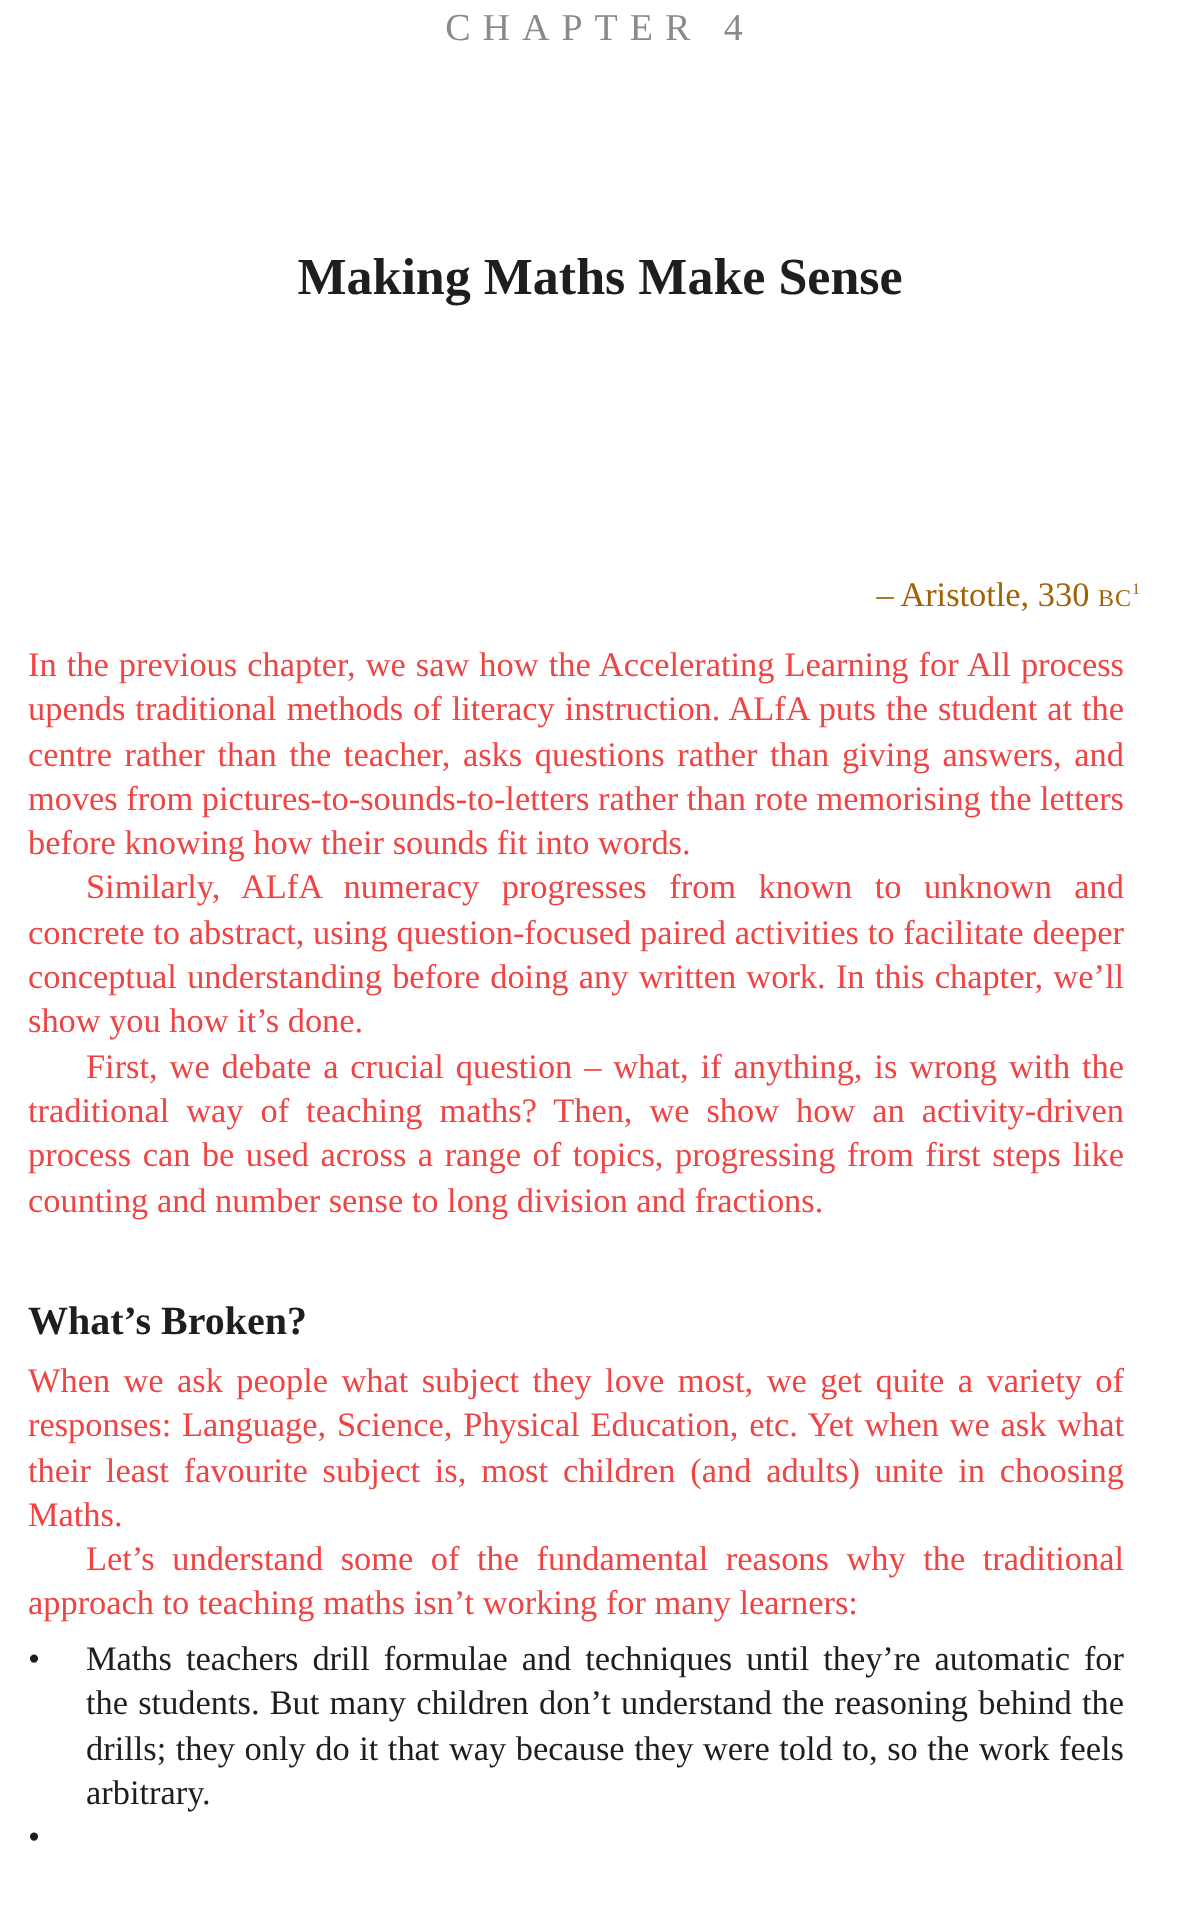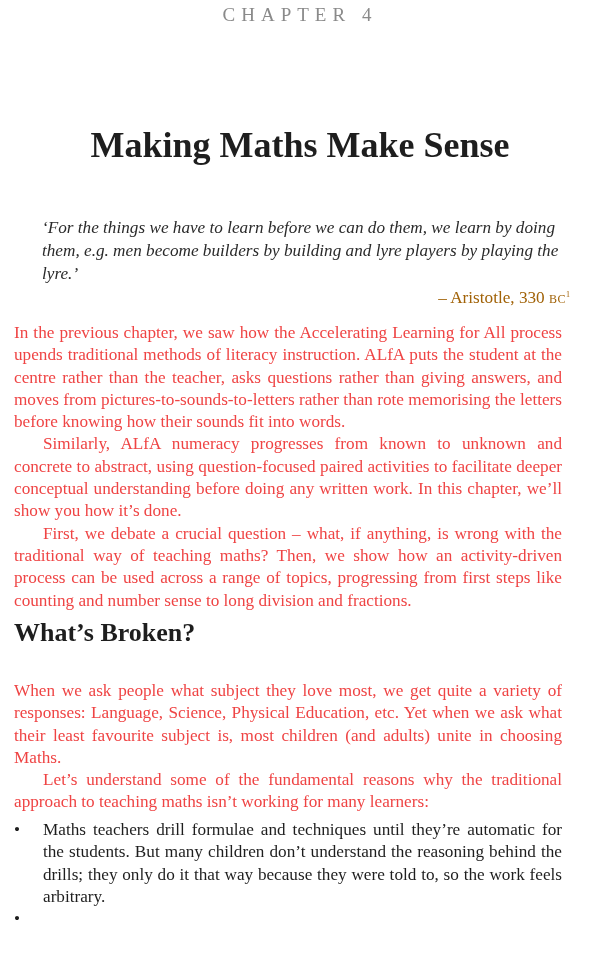--- a/index.html
+++ b/index.html
@@ -2,47 +2,46 @@
 <html><head>
 <meta charset="utf-8">
 <style>
   html, body { margin: 0; padding: 0; background: #ffffff; }
   body { width: 600px; height: 957px; overflow: hidden; position: relative;
          font-family: "Liberation Serif", "DejaVu Serif", serif; color: #1a1a1a; }
   .page { position: absolute; left: 0; top: 0; width: 600px; height: 957px; }
   .chapter-label { position: absolute; top: 4px; left: 0; width: 600px; text-align: center;
          font-size: 19px; letter-spacing: 6px; color: #8a8a8a; }
   .chapter-title { position: absolute; top: 124px; left: 0; width: 600px; text-align: center;
-         font-size: 36px; font-weight: bold; color: #1e1e1e; }
+         font-size: 26px; font-weight: bold; color: #1e1e1e; }
   .epigraph { position: absolute; left: 42px; top: 216px; width: 524px;
          font-style: italic; font-size: 17.2px; line-height: 23px; color: #2a2a2a; }
   .attribution { position: absolute; top: 288px; right: 30px; font-size: 17.2px; color: #a16207; }
   .attribution .sc { font-size: 12px; letter-spacing: 0.5px; }
   .attribution sup { font-size: 8px; vertical-align: 6px; }
   .body-block { position: absolute; left: 14px; width: 548px; font-size: 17.2px;
          line-height: 22.3px; text-align: justify; color: #ef4444; }
   .body-block p { margin: 0; }
   .body-block p.indent { text-indent: 29px; }
   .intro { top: 322px; }
-  .section-heading { position: absolute; left: 14px; top: 618px; font-size: 26px;
+  .section-heading { position: absolute; left: 14px; top: 650px; font-size: 20px;
          font-weight: bold; color: #1e1e1e; }
   .broken { top: 680px; }
   .bullets { position: absolute; left: 14px; top: 819px; width: 548px; margin: 0; padding: 0;
          list-style: none; font-size: 17.2px; line-height: 22.3px; color: #1e1e1e; }
   .bullets li { position: relative; padding-left: 29px; text-align: justify; }
   .bullets .bullet { position: absolute; left: 0; top: 0; }
 </style>
 </head>
 <body>
 
 <div class="page">
   <div class="chapter-label">CHAPTER 4</div>
   <h1 class="chapter-title" style="margin:0;">Making Maths Make Sense</h1>
 
-  <div class="epigraph">‘For the things we have to learn before we can do them, we learn by doing them, e.g. men become builders by building and lyre players by playing the lyre.’</div>
   <div class="attribution">
     <span>– Aristotle, 330 </span><span class="sc">BC</span><sup>1</sup>
   </div>
 
   <div class="body-block intro">
     <p>In the previous chapter, we saw how the Accelerating Learning for All process upends traditional methods of literacy instruction. ALfA puts the student at the centre rather than the teacher, asks questions rather than giving answers, and moves from pictures-to-sounds-to-letters rather than rote memorising the letters before knowing how their sounds fit into words.</p>
     <p class="indent">Similarly, ALfA numeracy progresses from known to unknown and concrete to abstract, using question-focused paired activities to facilitate deeper conceptual understanding before doing any written work. In this chapter, we’ll show you how it’s done.</p>
     <p class="indent">First, we debate a crucial question – what, if anything, is wrong with the traditional way of teaching maths? Then, we show how an activity-driven process can be used across a range of topics, progressing from first steps like counting and number sense to long division and fractions.</p>
   </div>
 

